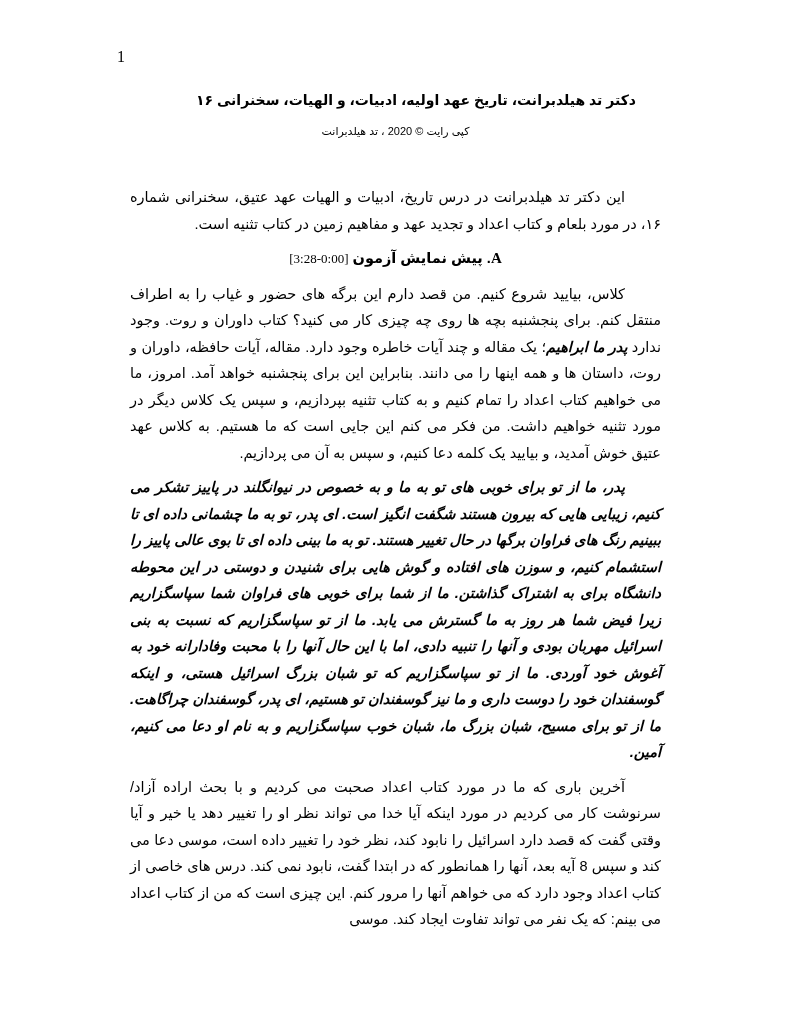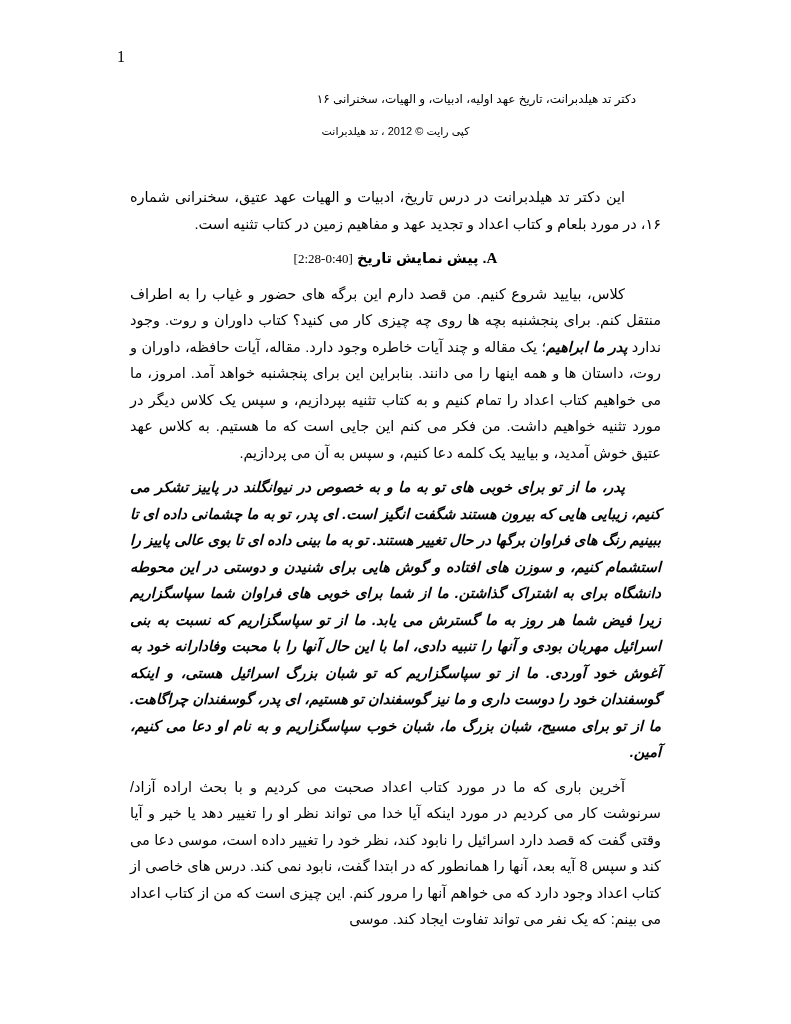--- a/index.html
+++ b/index.html
@@ -1,46 +1,46 @@
 <!DOCTYPE html>
 <html><head>
 <meta charset="utf-8">
 <style>
   html, body { margin: 0; padding: 0; background: #ffffff; }
   body { width: 791px; height: 1024px; position: relative; overflow: hidden;
          font-family: "Liberation Sans", "DejaVu Sans", sans-serif; color: #000; }
   .page-num { position: absolute; left: 117px; top: 48px; font-family: "Liberation Serif", serif; font-size: 16px; }
   .title { position: absolute; right: 155px; top: 92px; width: 560px; text-align: right; direction: rtl;
-           font-weight: normal; font-size: 12px; }
+           font-weight: bold; font-size: 14px; }
   .copyright { position: absolute; left: 0; width: 791px; top: 125px; text-align: center; direction: rtl;
                font-size: 11px; }
   .body { position: absolute; left: 122px; width: 547px; top: 176px; direction: rtl; text-align: justify;
           font-size: 14.5px; line-height: 26.5px; }
   .body p { margin: 8px; }
   .indent { text-indent: 36px; }
   .heading { text-align: center; font-weight: bold; font-size: 14.5px; }
   .heading .ts { font-weight: normal; font-family: "Liberation Serif", serif; font-size: 13px; }
   .italic { font-style: italic; font-weight: bold; }
   .lat { font-family: "Liberation Serif", serif; font-weight: bold; font-size: 15px; }
 </style>
 </head>
 <body>
 
 <div class="page-num">1</div>
 
 <div class="title">دکتر تد هیلدبرانت، تاریخ عهد اولیه، ادبیات، و الهیات، سخنرانی ۱۶</div>
 
-<div class="copyright">کپی رایت © 2012 ، تد هیلدبرانت</div>
+<div class="copyright">کپی رایت © 2020 ، تد هیلدبرانت</div>
 
 <div class="body">
   <p class="indent">این دکتر تد هیلدبرانت در درس تاریخ، ادبیات و الهیات عهد عتیق، سخنرانی شماره ۱۶، در مورد بلعام و کتاب اعداد و تجدید عهد و مفاهیم زمین در کتاب تثنیه است.</p>
 
   <p class="heading">
-    <span class="lat">A</span><span>. پیش نمایش تاریخ</span>
-    <span class="ts">[0:40-2:28]</span>
+    <span class="lat">A</span><span>. پیش نمایش آزمون</span>
+    <span class="ts">[0:00-3:28]</span>
   </p>
 
   <p class="indent"><span>کلاس، بیایید شروع کنیم. من قصد دارم این برگه های حضور و غیاب را به اطراف منتقل کنم. برای پنجشنبه بچه ها روی چه چیزی کار می کنید؟ کتاب داوران و روت. وجود ندارد </span><span class="italic">پدر ما ابراهیم</span><span>؛ یک مقاله و چند آیات خاطره وجود دارد. مقاله، آیات حافظه، داوران و روت، داستان ها و همه اینها را می دانند. بنابراین این برای پنجشنبه خواهد آمد.      امروز، ما می خواهیم کتاب اعداد را تمام کنیم و به کتاب تثنیه بپردازیم، و سپس یک کلاس دیگر در مورد تثنیه خواهیم داشت. من فکر می کنم این جایی است که ما هستیم. به کلاس عهد عتیق خوش آمدید، و بیایید یک کلمه دعا کنیم، و سپس به آن می پردازیم.</span></p>
 
   <p class="indent italic">پدر، ما از تو برای خوبی های تو به ما و به خصوص در نیوانگلند در پاییز تشکر می کنیم، زیبایی هایی که بیرون هستند شگفت انگیز است. ای پدر، تو به ما چشمانی داده ای تا ببینیم رنگ های فراوان برگها در حال تغییر هستند. تو به ما بینی داده ای تا بوی عالی پاییز را استشمام کنیم، و سوزن های افتاده و گوش هایی برای شنیدن و دوستی در این محوطه دانشگاه برای به اشتراک گذاشتن. ما از شما برای خوبی های فراوان شما سپاسگزاریم زیرا فیض شما هر روز به ما گسترش می یابد. ما از تو سپاسگزاریم که نسبت به بنی اسرائیل مهربان بودی و آنها را تنبیه دادی، اما با این حال آنها را با محبت وفادارانه خود به آغوش خود آوردی. ما از تو سپاسگزاریم که تو شبان بزرگ اسرائیل هستی، و اینکه گوسفندان خود را دوست داری و ما نیز گوسفندان تو هستیم، ای پدر، گوسفندان چراگاهت. ما از تو برای مسیح، شبان بزرگ ما، شبان خوب سپاسگزاریم و به نام او دعا می کنیم، آمین.</p>
 
 
 
   <p class="indent">آخرین باری که ما در مورد کتاب اعداد صحبت می کردیم و با بحث اراده آزاد/سرنوشت کار می کردیم در مورد اینکه آیا خدا می تواند نظر او را تغییر دهد یا خیر و آیا وقتی گفت که قصد دارد اسرائیل را نابود کند، نظر خود را تغییر داده است، موسی دعا می کند و سپس 8 آیه بعد، آنها را همانطور که در ابتدا گفت، نابود نمی کند. درس های خاصی از کتاب اعداد وجود دارد که می خواهم آنها را مرور کنم. این چیزی است که من از کتاب اعداد می بینم: که یک نفر می تواند تفاوت ایجاد کند. موسی</p>
 </div>

